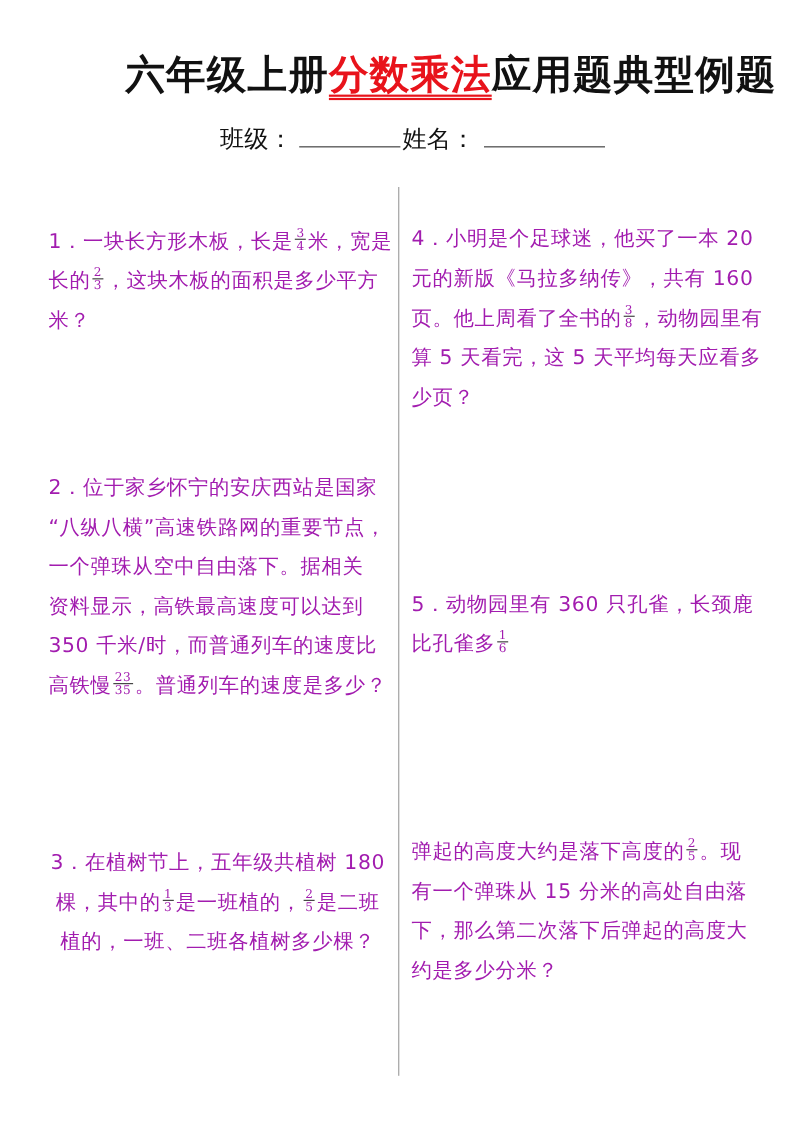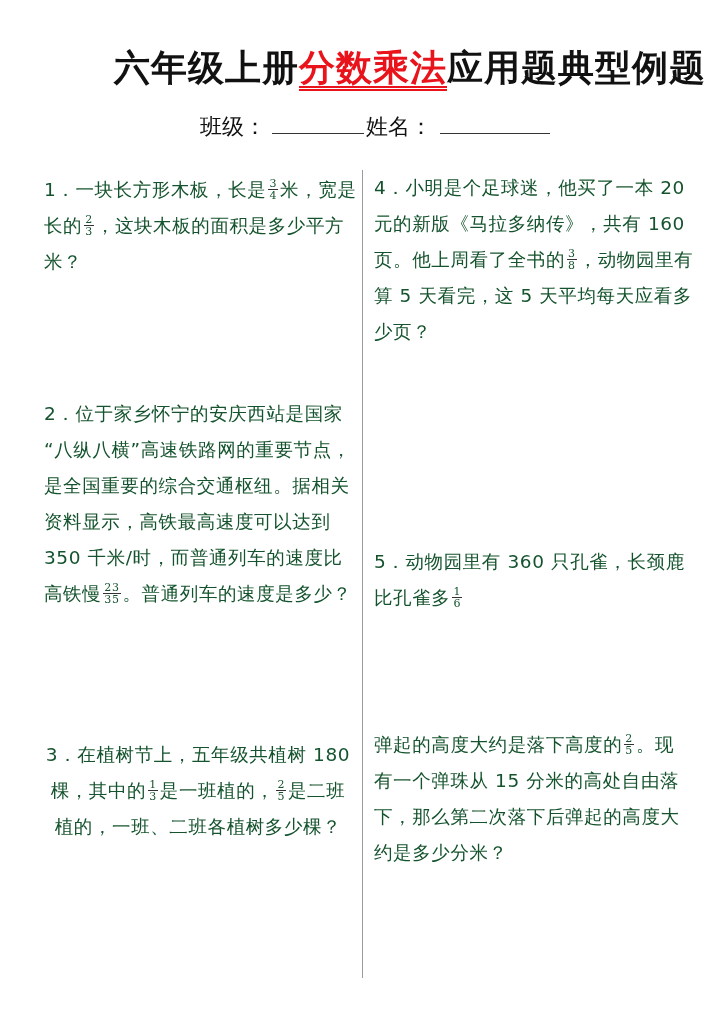--- a/index.html
+++ b/index.html
@@ -26,22 +26,23 @@
     .blank {
       display: inline-block; border-bottom: 1.5px solid #333; vertical-align: baseline;
       height: 1px;
     }
     .blank.b1 { width: 92px; margin: 0 2px 0 6px; }
     .blank.b2 { width: 110px; margin-left: 8px; }
     .divider {
       position: absolute; left: 362px; top: 170px; width: 1px; height: 808px; background: #9a9a9a;
     }
     .q {
-      position: absolute; font-size: 18.5px; line-height: 36px; color: #14532d;
+      position: absolute; font-size: 18.5px; line-height: 36px; color: #a21caf;
       letter-spacing: 0.6px;
+      margin-top: 30px;
     }
     .q .line { white-space: nowrap; display: block; }
     .left { left: 44px; width: 308px; }
     .right { left: 374px; width: 318px; }
     .frac {
       display: inline-flex; flex-direction: column; align-items: center;
       vertical-align: middle; font-family: "DejaVu Serif", "Liberation Serif", serif;
       font-size: 11px; line-height: 11px; margin: 0 2px; position: relative; top: -2px;
     }
     .frac .num { display: block; padding: 0 1px; border-bottom: 1px solid #333; }
@@ -71,21 +72,21 @@
   <span class="line"><span>长的</span><span class="frac">
         <span class="num">2</span>
         <span class="den">3</span>
       </span><span>，这块木板的面积是多少平方</span></span>
   <span class="line"><span>米？</span></span>
 </div>
 
 <div class="q left" style="top:396px;">
   <span class="line"><span>2．位于家乡怀宁的安庆西站是国家</span></span>
   <span class="line"><span>“八纵八横”高速铁路网的重要节点，</span></span>
-  <span class="line"><span>是全国重要的综合交通枢纽。据相关</span></span>
+  <span class="line"><span>一个弹珠从空中自由落下。据相关</span></span>
   <span class="line"><span>资料显示，高铁最高速度可以达到</span></span>
   <span class="line"><span>350 千米/时，而普通列车的速度比</span></span>
   <span class="line"><span>高铁慢</span><span class="frac">
         <span class="num">23</span>
         <span class="den">35</span>
       </span><span>。普通列车的速度是多少？</span></span>
 </div>
 
 <div class="q left" style="top:737px;text-align:center;">
   <span class="line"><span>3．在植树节上，五年级共植树 180</span></span>
@@ -103,21 +104,21 @@
   <span class="line"><span>4．小明是个足球迷，他买了一本 20</span></span>
   <span class="line"><span>元的新版《马拉多纳传》，共有 160</span></span>
   <span class="line"><span>页。他上周看了全书的</span><span class="frac">
         <span class="num">3</span>
         <span class="den">8</span>
       </span><span>，动物园里有</span></span>
   <span class="line"><span>算 5 天看完，这 5 天平均每天应看多</span></span>
   <span class="line"><span>少页？</span></span>
 </div>
 
-<div class="q right" style="top:544px;">
+<div class="q right" style="top:502px;">
   <span class="line"><span>5．动物园里有 360 只孔雀，长颈鹿</span></span>
   <span class="line"><span>比孔雀多</span><span class="frac">
         <span class="num">1</span>
         <span class="den">6</span>
       </span></span>
 </div>
 
 <div class="q right" style="top:727px;">
   <span class="line"><span>弹起的高度大约是落下高度的</span><span class="frac">
         <span class="num">2</span>

